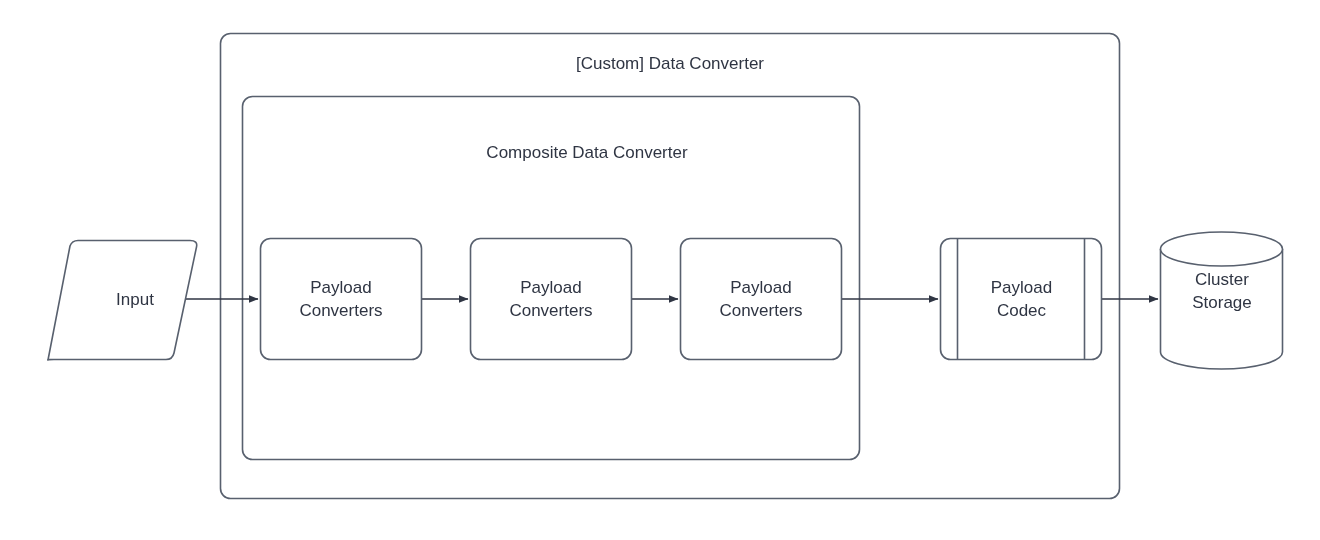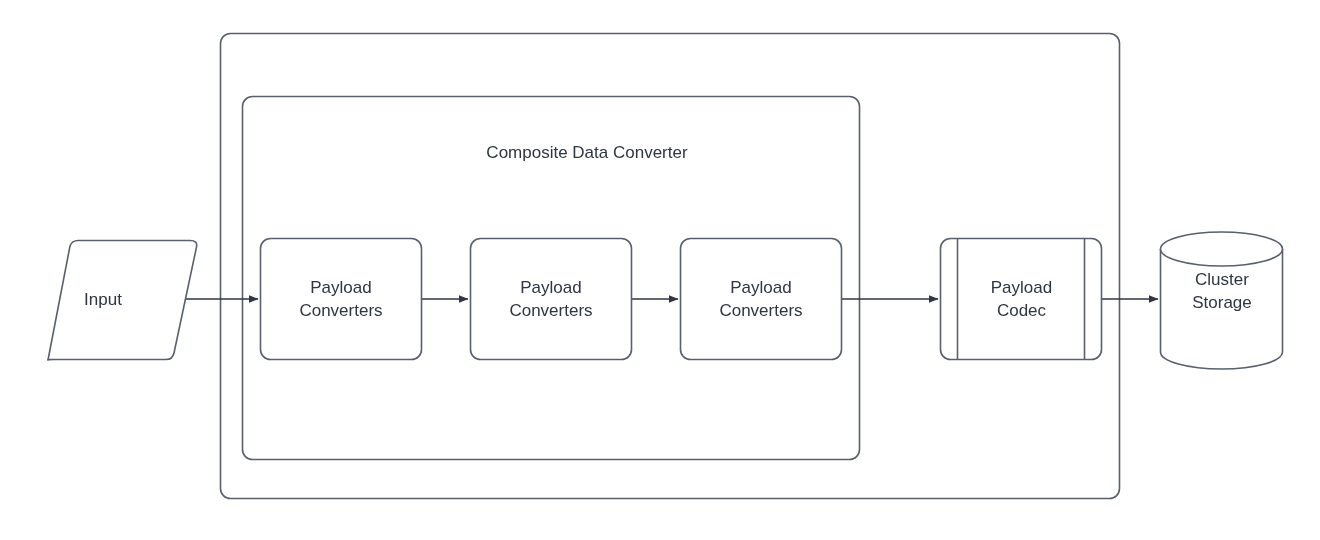--- a/index.html
+++ b/index.html
@@ -78,24 +78,25 @@
       <line x1="957.5" y1="238.5" x2="957.5" y2="359.5" stroke="#58606e" stroke-width="1.6"></line>
       <line x1="1084.5" y1="238.5" x2="1084.5" y2="359.5" stroke="#58606e" stroke-width="1.6"></line>
     </g>
 
     <g>
       <path d="M 1160.5 249 L 1160.5 352 A 61 17 0 0 0 1282.5 352 L 1282.5 249" fill="#ffffff" stroke="#58606e" stroke-width="1.6"></path>
       <ellipse cx="1221.5" cy="249" rx="61" ry="17" fill="#ffffff" stroke="#58606e" stroke-width="1.6"></ellipse>
     </g>
   </svg>
 
+  <div class="label container-title" style="left:220px; top:52px; width:900px;">[Custom] Data Converter</div>
 
   <div class="label container-title" style="left:242px; top:141px; width:618px;padding-left:36px;">Composite Data Converter</div>
 
-  <div class="label node-label" style="left:24px; top:288px; width:158px;">Input</div>
+  <div class="label node-label" style="left:56px; top:288px; width:158px;">Input</div>
 
   <div class="label node-label" style="left:260px; top:276px; width:162px;">Payload
 Converters</div>
 
   <div class="label node-label" style="left:470px; top:276px; width:162px;">Payload
 Converters</div>
 
   <div class="label node-label" style="left:680px; top:276px; width:162px;">Payload
 Converters</div>
 

